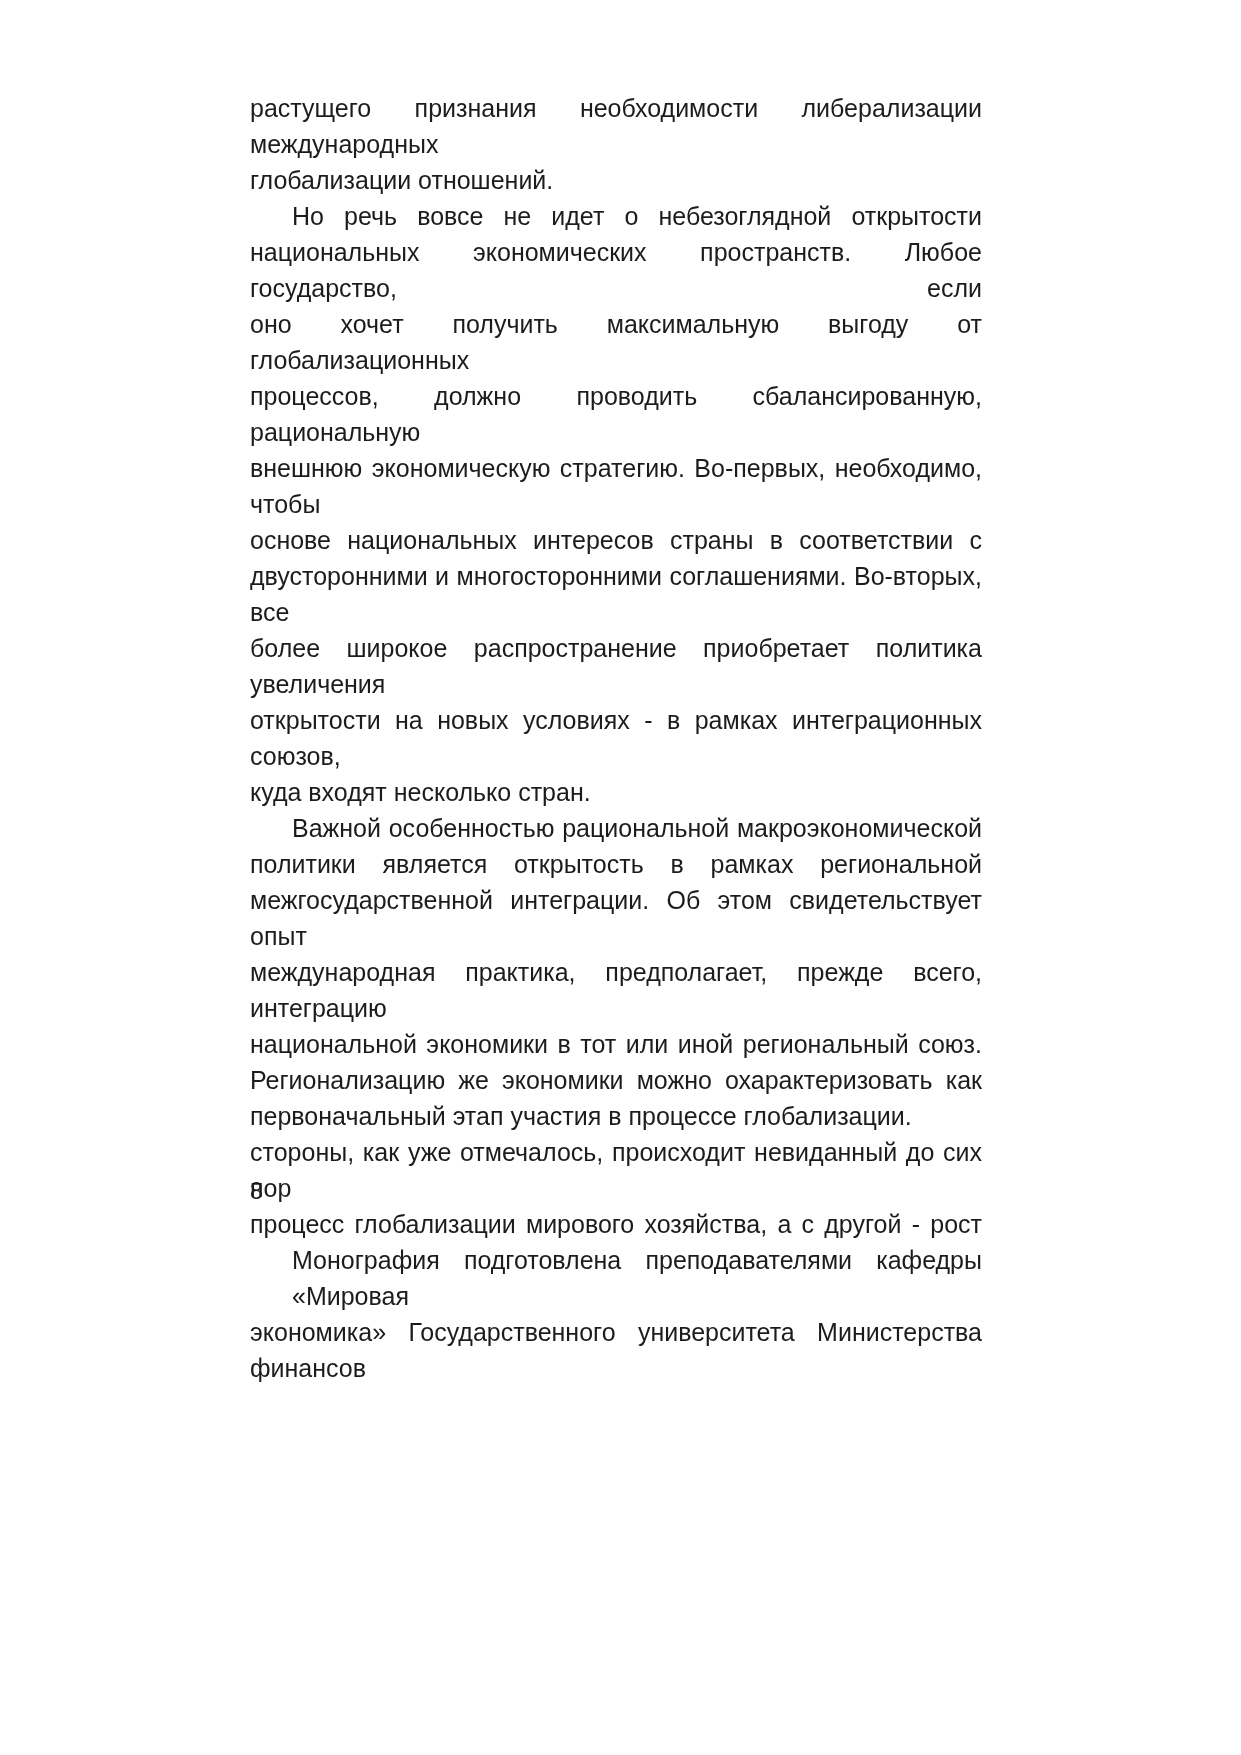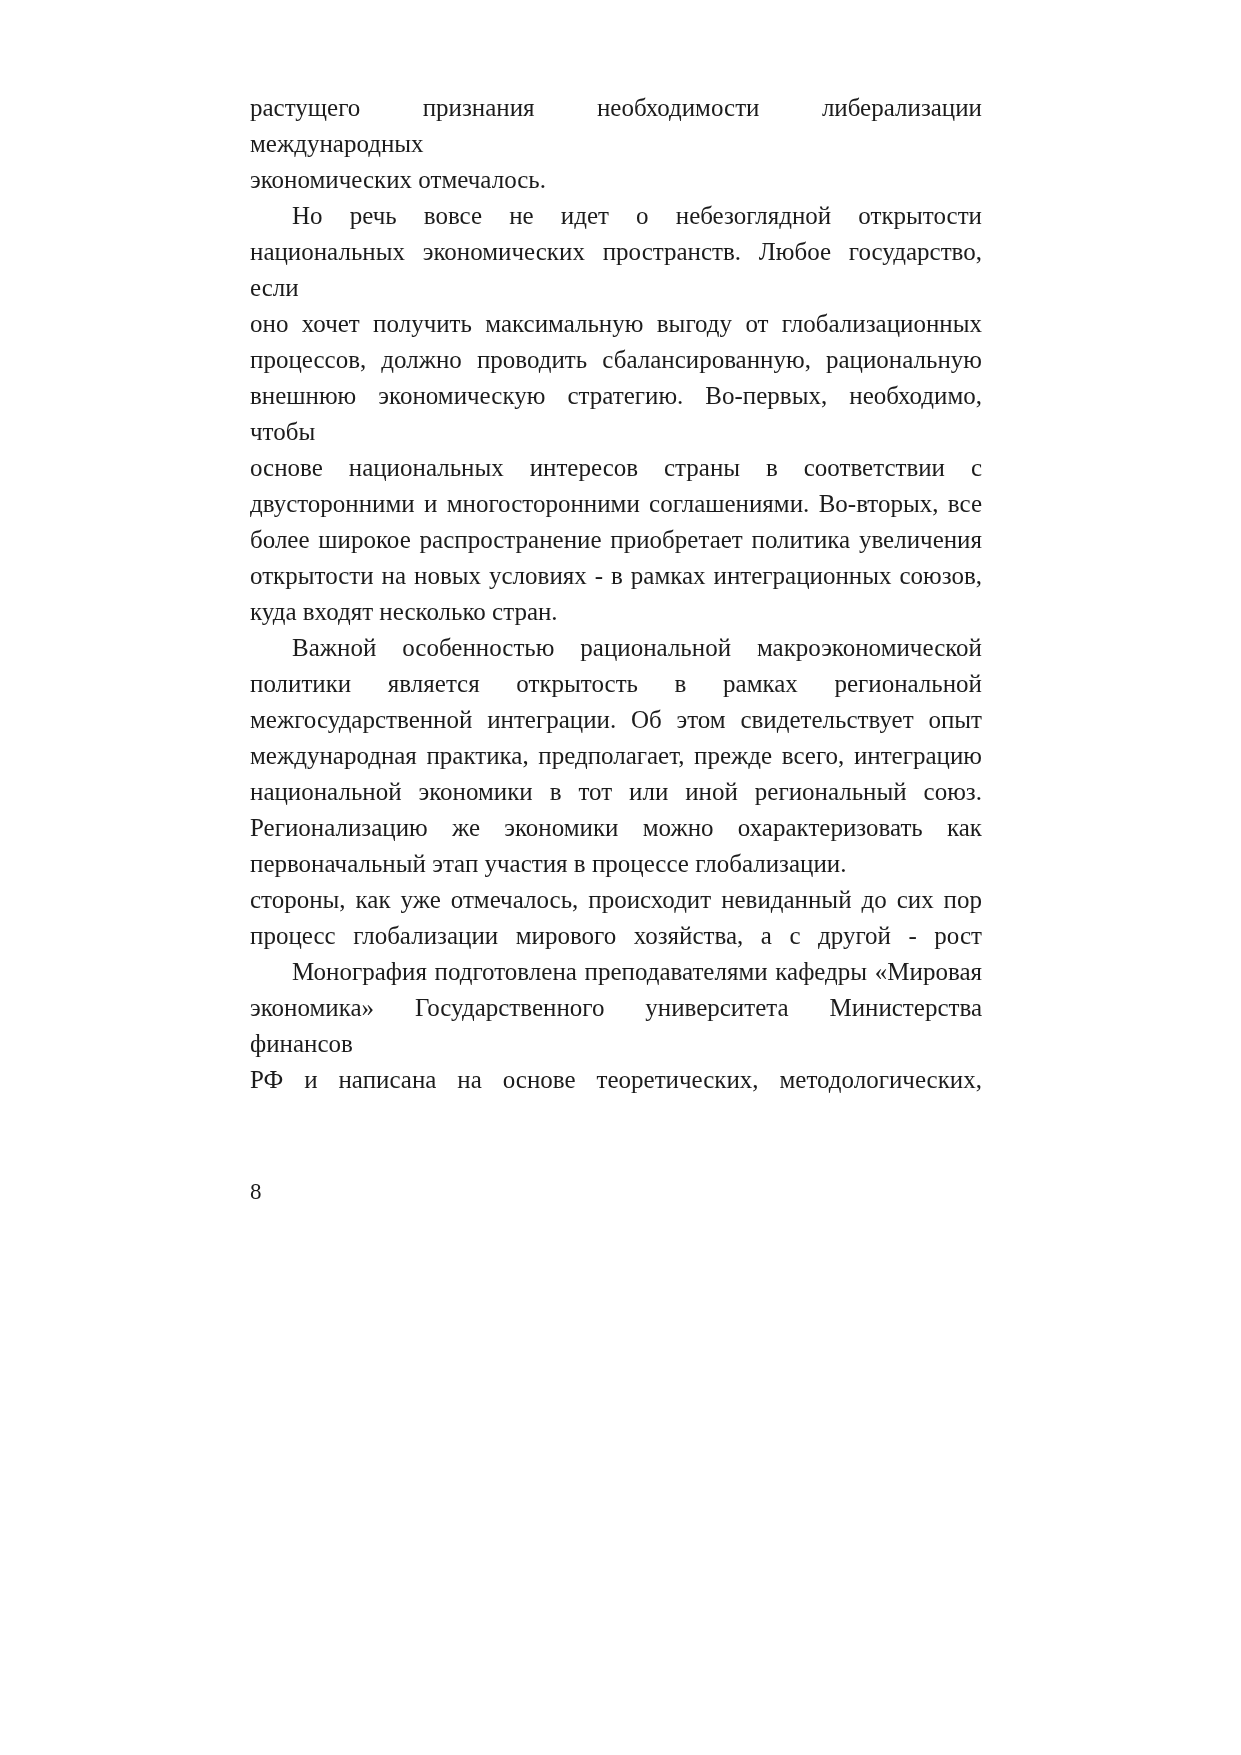--- a/index.html
+++ b/index.html
@@ -6,21 +6,21 @@
     margin: 0;
     padding: 0;
     background: #ffffff;
   }
   .page {
     position: relative;
     width: 1143px;
     height: 1755px;
     background: #ffffff;
     color: #1c1c1c;
-    font-family: Liberation Serif, serif;
+    font-family: Liberation Sans, sans-serif;
     overflow: hidden;
   }
   .text-block {
     position: absolute;
     left: 250px;
     top: 90px;
     width: 732px;
     font-size: 25px;
     line-height: 36px;
     color: #1c1c1c;
@@ -53,21 +53,21 @@
     color: #1c1c1c;
   }
 </style>
 </head>
 <body>
 
 <div class="page">
   <main class="text-block">
       <p class="para">
         <span class="line justify">растущего признания необходимости либерализации международных</span>
-        <span class="line plain">экономических отмечалось.</span>
+        <span class="line plain">глобализации отношений.</span>
       </p>
       <p class="para">
         <span class="line justify indent">Но речь вовсе не идет о небезоглядной открытости</span>
         <span class="line justify">национальных экономических пространств. Любое государство, если</span>
         <span class="line justify">оно хочет получить максимальную выгоду от глобализационных</span>
         <span class="line justify">процессов, должно проводить сбалансированную, рациональную</span>
         <span class="line justify">внешнюю экономическую стратегию. Во-первых, необходимо, чтобы</span>
         <span class="line justify">основе национальных интересов страны в соответствии с</span>
         <span class="line justify">двусторонними и многосторонними соглашениями. Во-вторых, все</span>
         <span class="line justify">более широкое распространение приобретает политика увеличения</span>
@@ -83,17 +83,16 @@
         <span class="line justify">Регионализацию же экономики можно охарактеризовать как</span>
         <span class="line plain">первоначальный этап участия в процессе глобализации.</span>
       </p>
       <p class="para">
         <span class="line justify">стороны, как уже отмечалось, происходит невиданный до сих пор</span>
         <span class="line justify">процесс глобализации мирового хозяйства, а с другой - рост</span>
       </p>
       <p class="para">
         <span class="line justify indent">Монография подготовлена преподавателями кафедры «Мировая</span>
         <span class="line justify">экономика» Государственного университета Министерства финансов</span>
-        <span class="line justify">РФ и написана на основе теоретических, методологических,</span>
       </p>
     </main>
   <div class="page-number">8</div>
 </div>
 
 </body></html>

